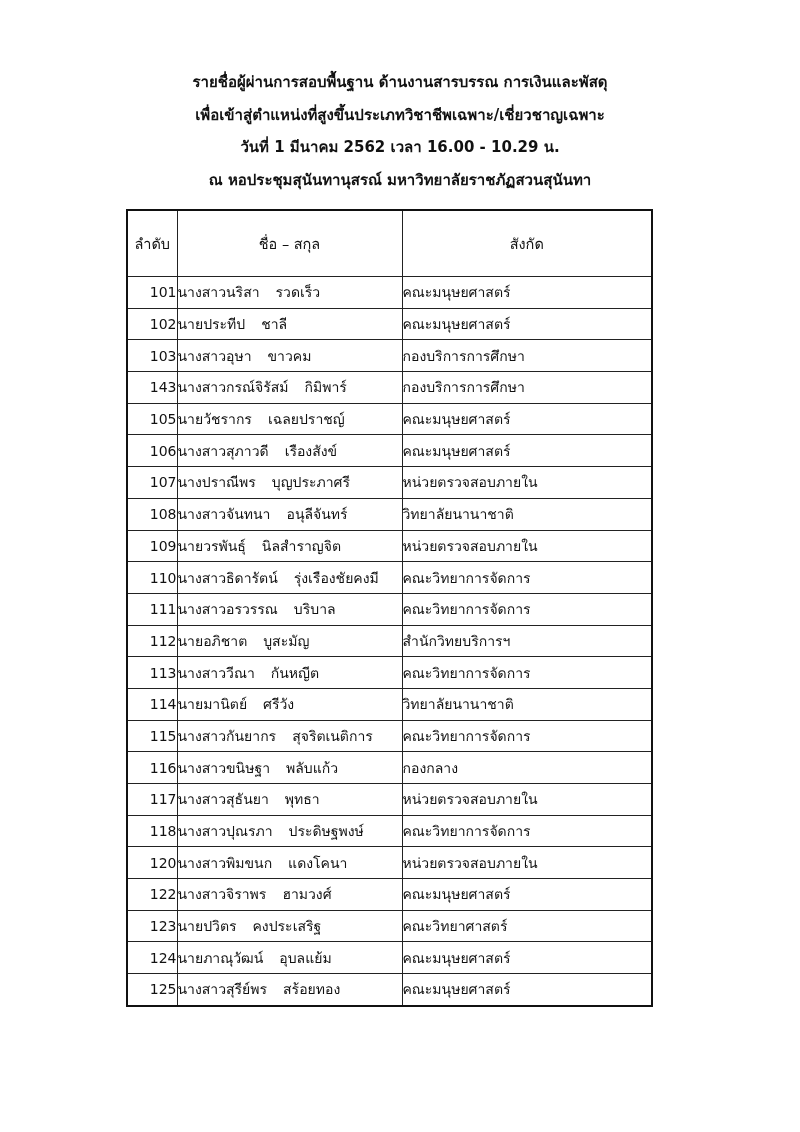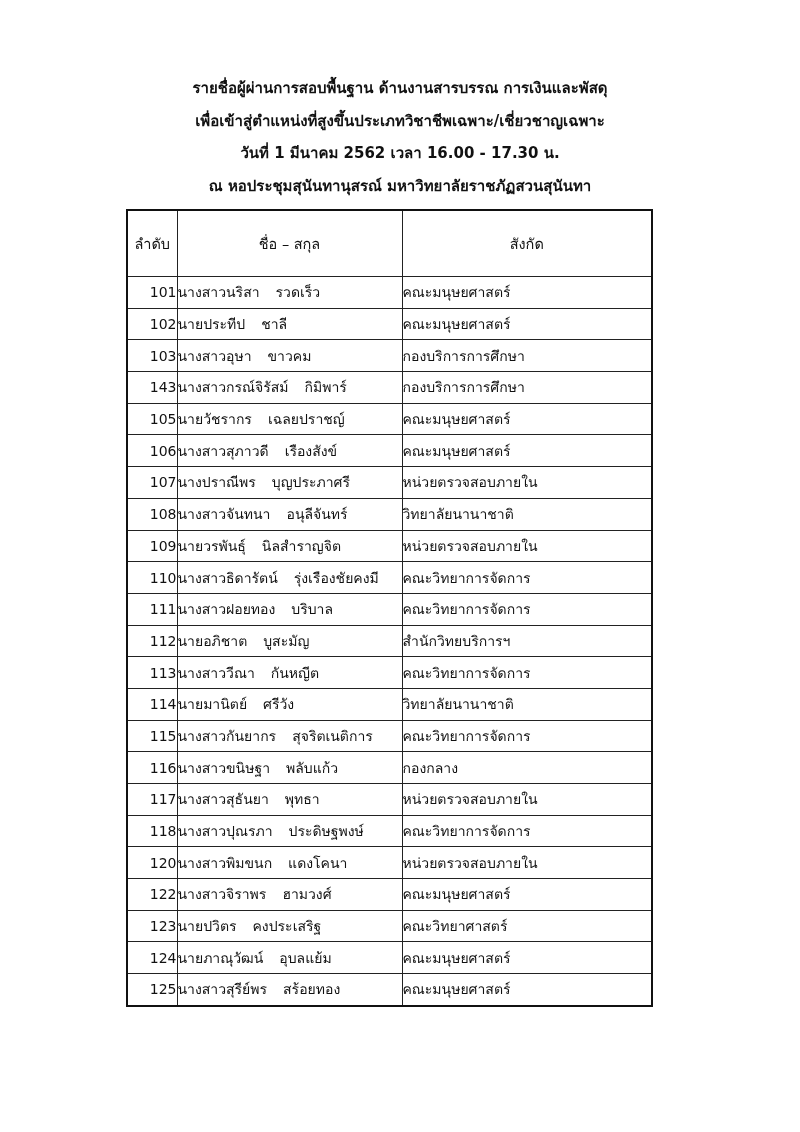--- a/index.html
+++ b/index.html
@@ -1,37 +1,37 @@
 <!DOCTYPE html>
 <html><head>
 <meta charset="utf-8">
 <style>
   html, body { margin: 0; padding: 0; background: #ffffff; }
   body { width: 800px; height: 1132px; position: relative; overflow: hidden;
          font-family: "DejaVu Sans", "Liberation Sans", sans-serif; color: #111; }
-  .title-block { position: absolute; left: 0; top: 72px; width: 800px; text-align: center; }
+  .title-block { position: absolute; left: 0; top: 66px; width: 800px; text-align: center; }
   .title-line { font-size: 15px; font-weight: bold; height: 32.5px; line-height: 32.5px; white-space: nowrap; }
   table.roster { position: absolute; left: 126px; top: 209px; width: 525px; border-collapse: collapse;
                  border: 2px solid #111; table-layout: fixed; }
   table.roster th, table.roster td { border: 1.5px solid #222; padding: 0; font-size: 14px; white-space: nowrap; overflow: hidden; }
   table.roster th { height: 65px; font-weight: normal; text-align: center; font-size: 14.5px; }
   table.roster td { height: 30.7px; }
   col.c-no { width: 50px; } col.c-name { width: 225px; } col.c-dept { width: 250px; }
   td.no { text-align: right; }
   td.name, td.dept { padding-left: 2px; }
   .first { display: inline-block; min-width: 0; }
   .gap { display: inline-block; width: 16px; }
 </style>
 </head>
 <body>
 
 <div class="title-block">
   <div class="title-line">รายชื่อผู้ผ่านการสอบพื้นฐาน ด้านงานสารบรรณ การเงินและพัสดุ</div>
   <div class="title-line">เพื่อเข้าสู่ตำแหน่งที่สูงขึ้นประเภทวิชาชีพเฉพาะ/เชี่ยวชาญเฉพาะ</div>
-  <div class="title-line">วันที่ 1 มีนาคม 2562 เวลา 16.00 - 17.30 น.</div>
+  <div class="title-line">วันที่ 1 มีนาคม 2562 เวลา 16.00 - 10.29 น.</div>
   <div class="title-line">ณ หอประชุมสุนันทานุสรณ์  มหาวิทยาลัยราชภัฏสวนสุนันทา</div>
 </div>
 
 <table class="roster">
   <colgroup>
       <col class="c-no">
       <col class="c-name">
       <col class="c-dept">
     </colgroup>
   <thead>
@@ -87,21 +87,21 @@
         <td class="name"><span class="first">นายวรพันธุ์</span><span class="gap"></span><span class="last">นิลสำราญจิต</span></td>
         <td class="dept">หน่วยตรวจสอบภายใน</td>
       </tr>
       <tr>
         <td class="no">110</td>
         <td class="name"><span class="first">นางสาวธิดารัตน์</span><span class="gap"></span><span class="last">รุ่งเรืองชัยคงมี</span></td>
         <td class="dept">คณะวิทยาการจัดการ</td>
       </tr>
       <tr>
         <td class="no">111</td>
-        <td class="name"><span class="first">นางสาวฝอยทอง</span><span class="gap"></span><span class="last">บริบาล</span></td>
+        <td class="name"><span class="first">นางสาวอรวรรณ</span><span class="gap"></span><span class="last">บริบาล</span></td>
         <td class="dept">คณะวิทยาการจัดการ</td>
       </tr>
       <tr>
         <td class="no">112</td>
         <td class="name"><span class="first">นายอภิชาต</span><span class="gap"></span><span class="last">บูสะมัญ</span></td>
         <td class="dept">สำนักวิทยบริการฯ</td>
       </tr>
       <tr>
         <td class="no">113</td>
         <td class="name"><span class="first">นางสาววีณา</span><span class="gap"></span><span class="last">กันหญีต</span></td>

